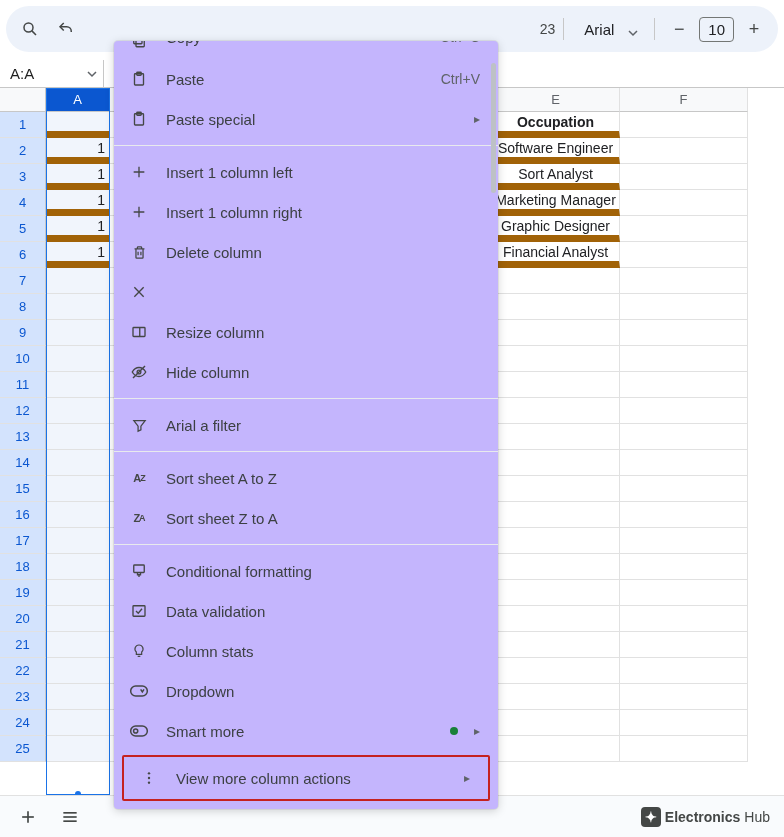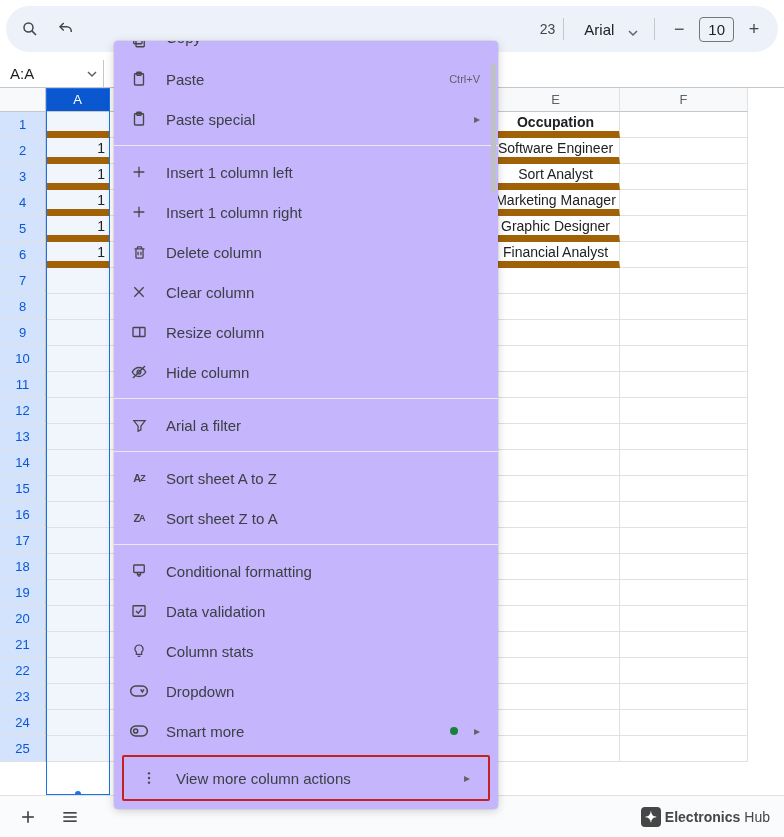--- a/index.html
+++ b/index.html
@@ -211,21 +211,21 @@
   .mi .micon {
     width: 22px;
     height: 22px;
     display: flex;
     align-items: center;
     justify-content: center;
     color: #444746;
     flex-shrink: 0;
   }
   .mi .label { flex: 1; }
-  .mi .hint { color: #5f6368; font-size: 11px; text-align: center; }
+  .mi .hint { color: #5f6368; font-size: 14px; text-align: center; }
   .mi .sub { color: #5f6368; font-size: 12px; }
   .mi .green-dot {
     width: 8px; height: 8px; border-radius: 50%; background: #188038;
   }
   .mdiv {
     height: 1px;
     background: #e8eaed;
     margin: 6px 0;
   }
   .mi.cut-top { height: 18px; min-height: 18px; overflow: hidden; align-items: flex-start; padding-top: 0;}
@@ -644,21 +644,20 @@
     </span>
     <span class="label">Delete column</span>
   </div>
   <div class="mi">
     <span class="micon">
       <svg width="16" height="16" viewBox="0 0 24 24" stroke="currentColor" stroke-width="2">
           <line x1="5" y1="5" x2="19" y2="19"></line>
           <line x1="19" y1="5" x2="5" y2="19"></line>
         </svg>
     </span>
-    <span class="label">Clear column</span>
   </div>
   <div class="mi">
     <span class="micon">
       <svg width="18" height="18" viewBox="0 0 24 24" fill="none" stroke="currentColor" stroke-width="1.8">
           <rect x="4" y="6" width="16" height="12" rx="1"></rect>
           <line x1="13" y1="6" x2="13" y2="18"></line>
         </svg>
     </span>
     <span class="label">Resize column</span>
   </div>

